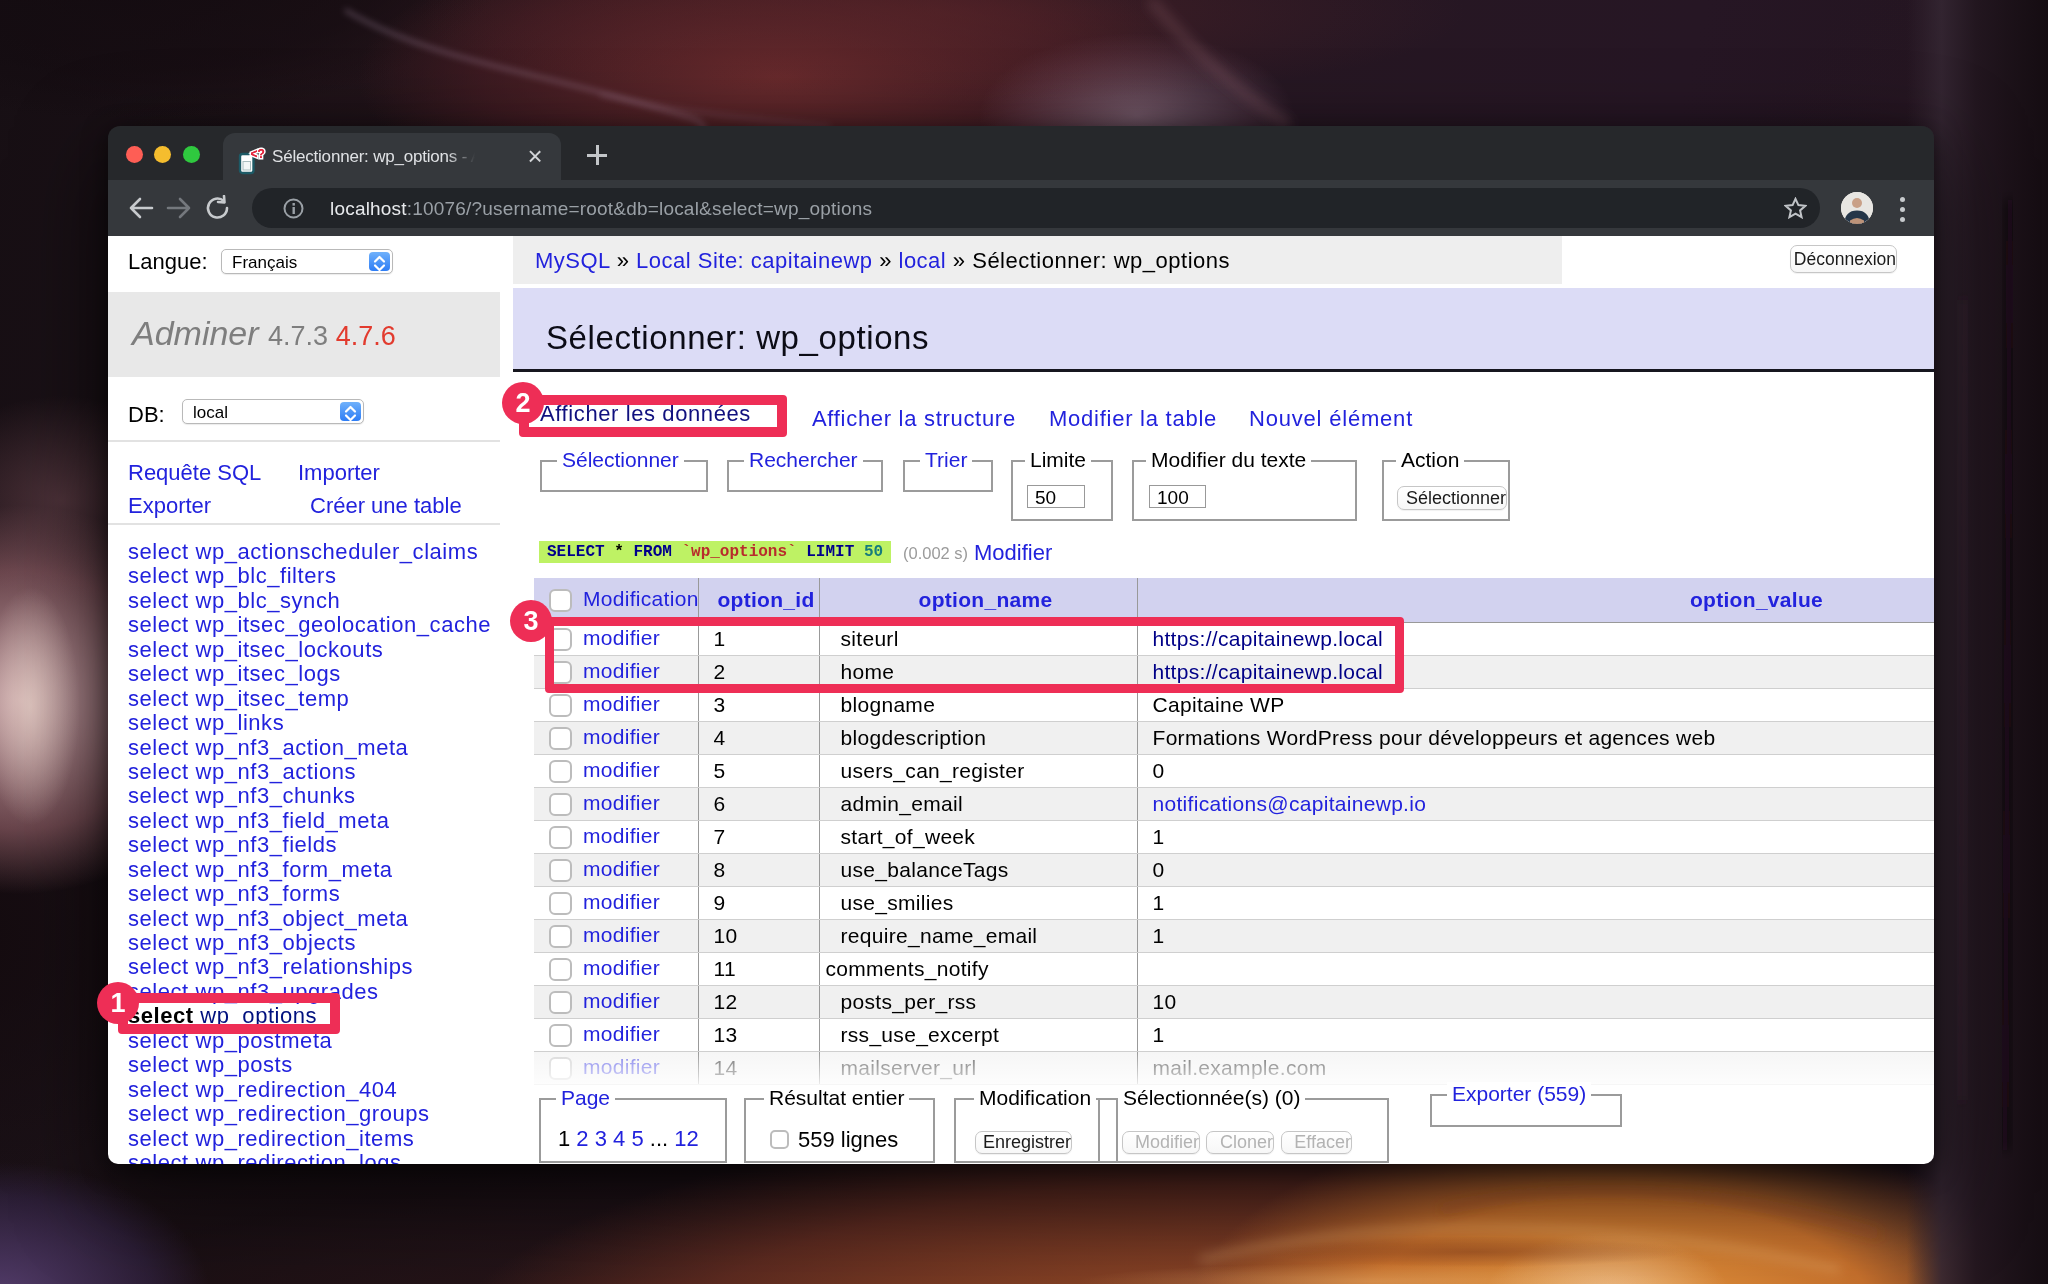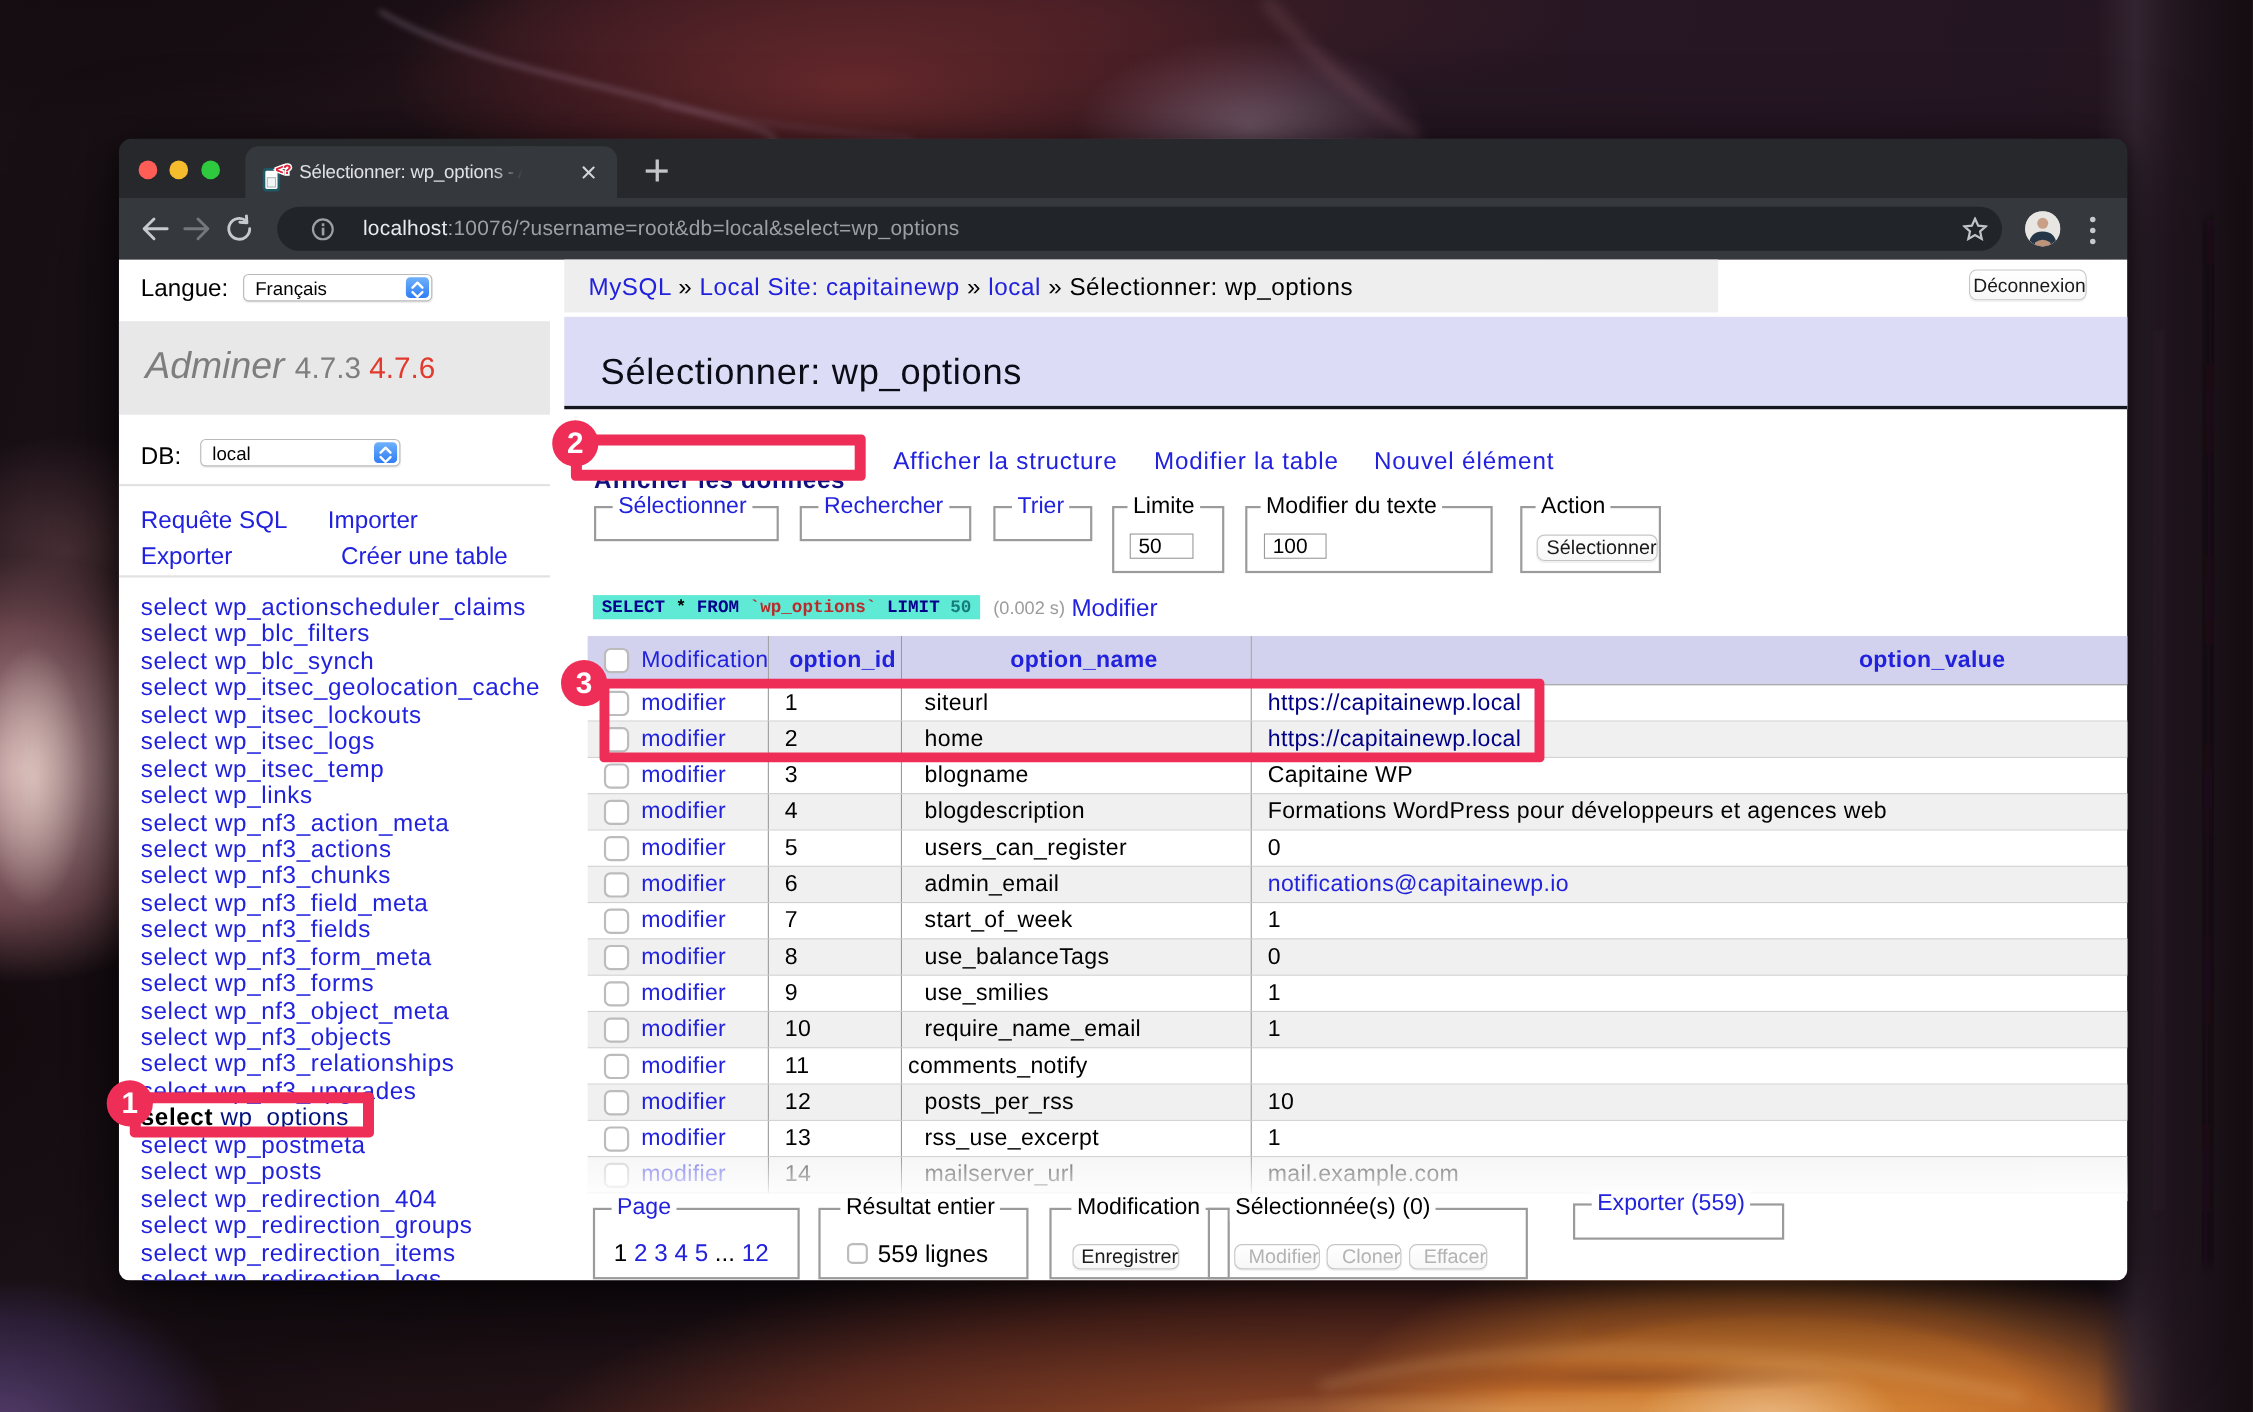--- a/index.html
+++ b/index.html
@@ -235,21 +235,21 @@
       </div>
 
     <div class="abs" style="left:405px;top:0;width:1049px;height:48px;background:#eee"></div>
     <div class="abs" style="left:427px;top:12px;font-size:22px;letter-spacing:0.5px;white-space:nowrap"><a href="#">MySQL</a> » <a href="#">Local Site: capitainewp</a> » <a href="#">local</a> » Sélectionner: wp_options</div>
     <div class="mbtn" style="left:1682px;top:9px;width:107px;height:28px;font-size:17.5px;line-height:26px">Déconnexion</div>
 
     <div class="abs" style="left:405px;top:52px;width:1581px;height:84px;background:#dcdcf6;border-bottom:3px solid #16161f">
       <div class="abs" style="left:33px;top:31px;font-size:33px;letter-spacing:0.6px;color:#0c0c16">Sélectionner: wp_options</div>
     </div>
 
-    <div class="abs" style="left:432px;top:188px;font-size:22px;letter-spacing:0.6px;font-weight:bold"><a href="#" style="color:#10107e">Afficher les données</a></div>
+    <div class="abs" style="left:432px;top:165px;font-size:22px;letter-spacing:0.6px;font-weight:normal"><a href="#" style="color:#10107e">Afficher les données</a></div>
     <div class="abs" style="left:704px;top:170px;font-size:22px;letter-spacing:0.7px"><a href="#">Afficher la structure</a></div>
     <div class="abs" style="left:941px;top:170px;font-size:22px;letter-spacing:0.75px"><a href="#">Modifier la table</a></div>
     <div class="abs" style="left:1141px;top:170px;font-size:22px;letter-spacing:0.8px"><a href="#">Nouvel élément</a></div>
 
     <div class="fs" style="left:432px;top:224px;width:168px;height:32px">
         <span class="lg" style="left:15px"><a href="#">Sélectionner</a></span>
       </div>
     <div class="fs" style="left:619px;top:224px;width:156px;height:32px">
         <span class="lg" style="left:15px"><a href="#">Rechercher</a></span>
       </div>
@@ -262,21 +262,21 @@
     </div>
     <div class="fs" style="left:1024px;top:224px;width:225px;height:61px">
         <span class="lg" style="left:12px">Modifier du texte</span>
       <div class="abs" style="left:15px;top:23px;width:57px;height:23px;border:1px solid #999;font-size:19px;padding:1px 0 0 7px">100</div>
     </div>
     <div class="fs" style="left:1274px;top:224px;width:128px;height:61px">
         <span class="lg" style="left:12px">Action</span>
       <div class="mbtn" style="left:13px;top:24px;width:110px;height:24px;font-size:18px;line-height:22px">Sélectionner</div>
     </div>
 
-    <div class="abs" style="left:431px;top:305px;height:22px;line-height:22px;background:#5eead4;font-family:'Liberation Mono',monospace;font-size:16px;font-weight:bold;padding:0 8px;white-space:nowrap">
+    <div class="abs" style="left:431px;top:305px;height:22px;line-height:22px;background:#bef264;font-family:'Liberation Mono',monospace;font-size:16px;font-weight:bold;padding:0 8px;white-space:nowrap">
       <span style="color:#00008b">SELECT</span> * <span style="color:#00008b">FROM</span> <span style="color:#b82c2c">`wp_options`</span> <span style="color:#00008b">LIMIT</span> <span style="color:#177c7c">50</span>
     </div>
     <div class="abs" style="left:795px;top:308px;font-size:16.5px;color:#9b9b9b">(0.002 s)</div>
     <div class="abs" style="left:866px;top:304px;font-size:22px"><a href="#">Modifier</a></div>
 
     <div class="dtable" id="dtable">
         <table>
           <colgroup>
             <col style="width:164px">
             <col style="width:121px">

